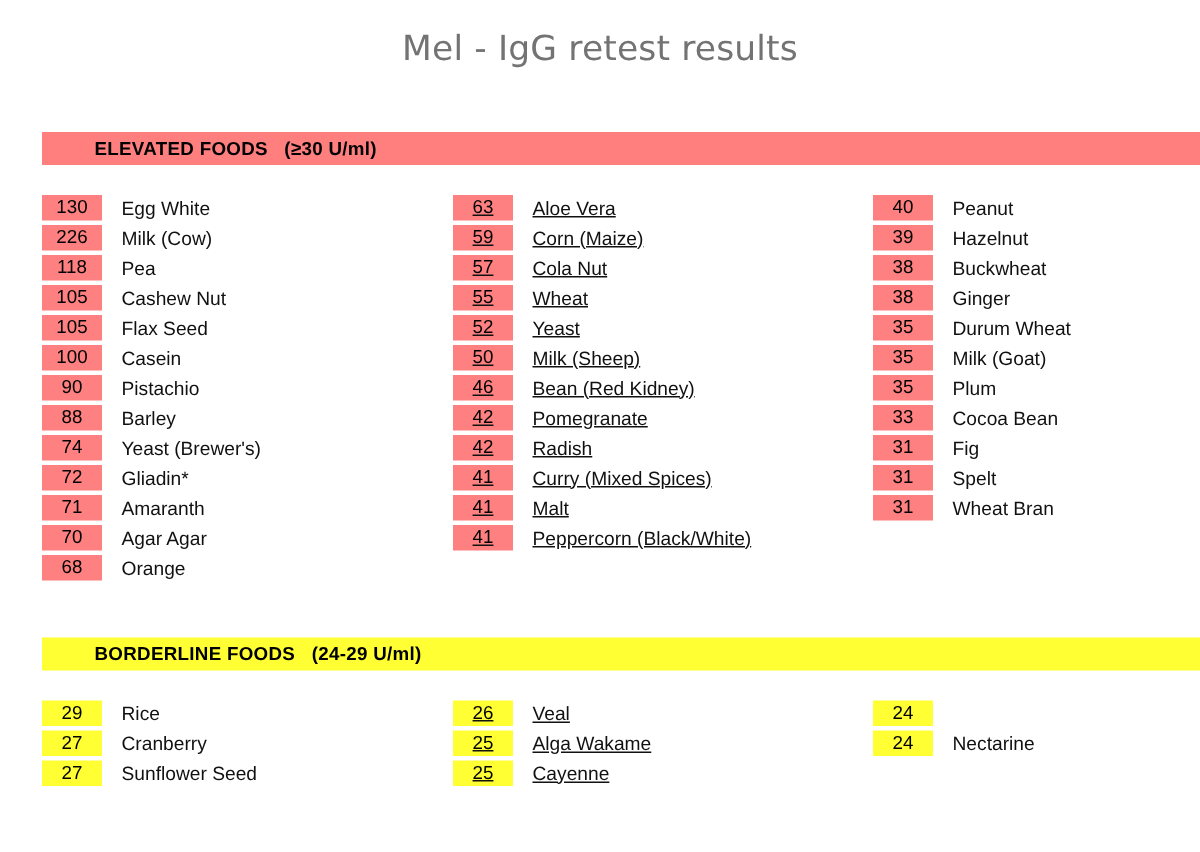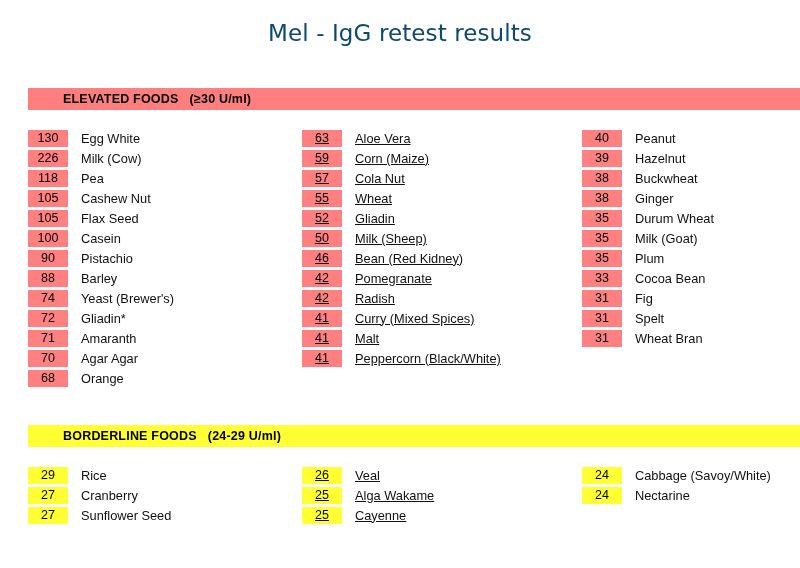--- a/index.html
+++ b/index.html
@@ -25,21 +25,21 @@
   
   .doc-title {
     position: absolute;
     top: 20px;
     left: 0;
     width: 800px;
     text-align: center;
     font-size: 23px;
     font-weight: 400;
     letter-spacing: 0.1px;
-    color: #0c4a6e;
+    color: #737373;
     font-family: "DejaVu Sans", sans-serif;
   }
 
   
   .section-bar {
     position: absolute;
     left: 28px;
     width: 754px;
     height: 22px;
     line-height: 22px;
@@ -176,21 +176,21 @@
         <div class="entry">
           <div class="badge red">57</div>
           <div class="label">Cola Nut</div>
         </div>
         <div class="entry">
           <div class="badge red">55</div>
           <div class="label">Wheat</div>
         </div>
         <div class="entry">
           <div class="badge red">52</div>
-          <div class="label">Gliadin</div>
+          <div class="label">Yeast</div>
         </div>
         <div class="entry">
           <div class="badge red">50</div>
           <div class="label">Milk (Sheep)</div>
         </div>
         <div class="entry">
           <div class="badge red">46</div>
           <div class="label">Bean (Red Kidney)</div>
         </div>
         <div class="entry">
@@ -289,21 +289,20 @@
           <div class="label">Alga Wakame</div>
         </div>
         <div class="entry">
           <div class="badge yellow">25</div>
           <div class="label">Cayenne</div>
         </div>
       </div>
     <div class="col c3">
         <div class="entry">
           <div class="badge yellow">24</div>
-          <div class="label">Cabbage (Savoy/White)</div>
         </div>
         <div class="entry">
           <div class="badge yellow">24</div>
           <div class="label">Nectarine</div>
         </div>
       </div>
   </div>
 
 </div>
 

